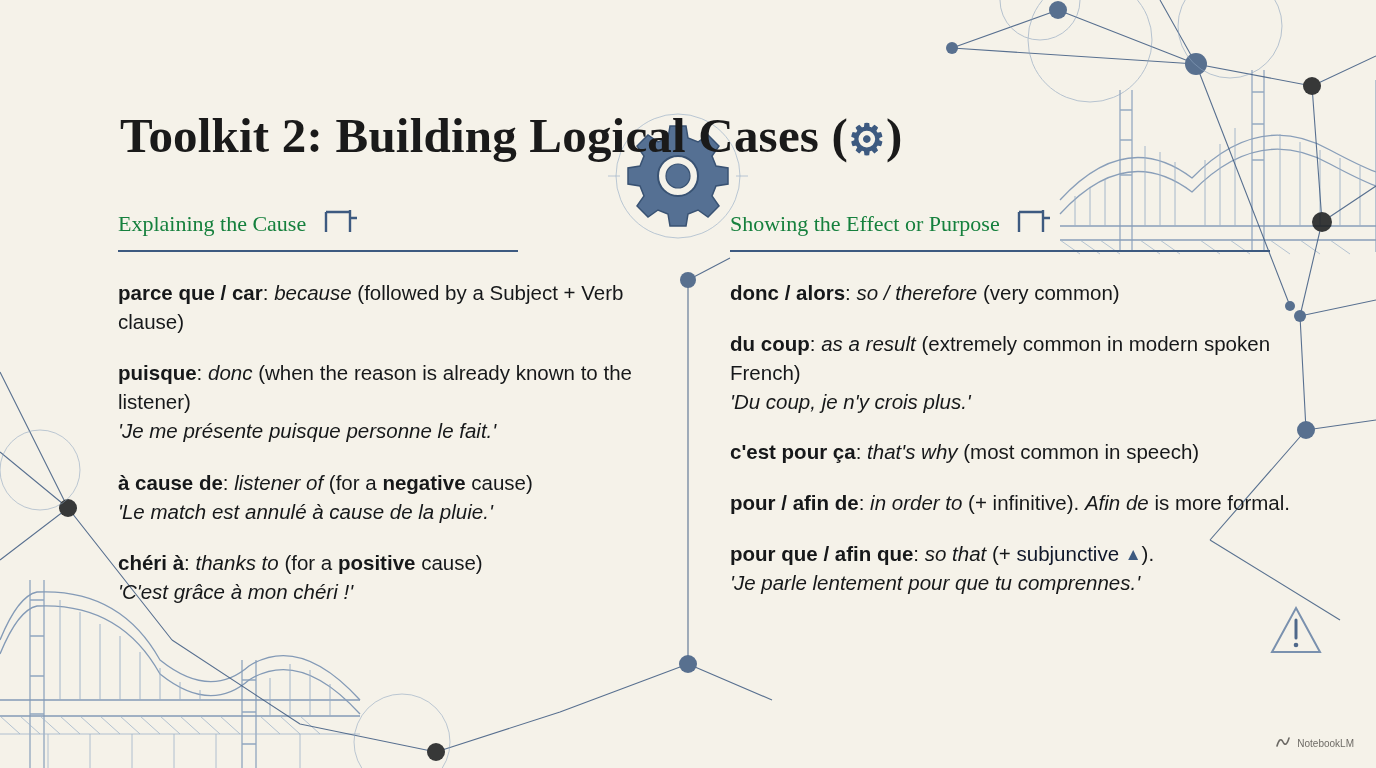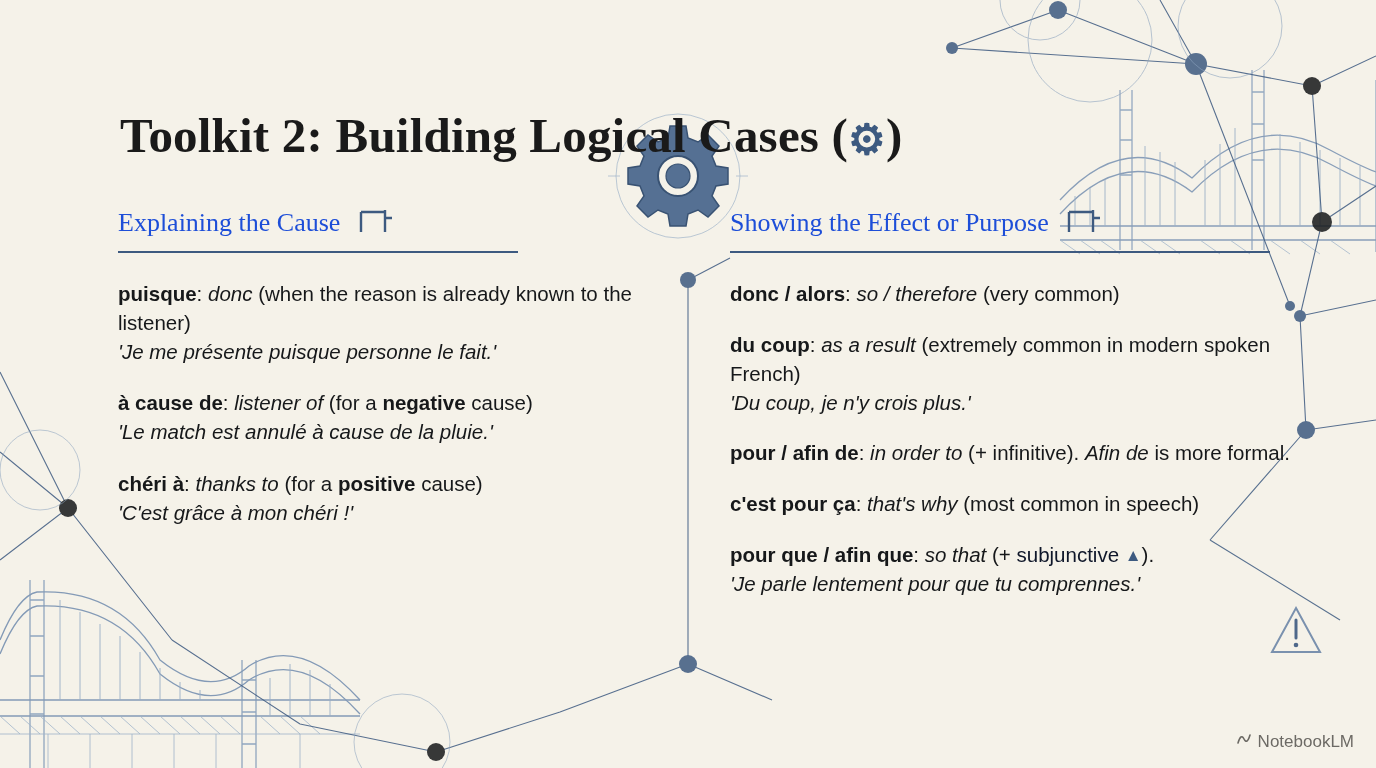--- a/index.html
+++ b/index.html
@@ -54,22 +54,22 @@
   
   .col {
     position: absolute;
     top: 208px;
   }
   .col-left { left: 118px; width: 560px; }
   .col-right { left: 730px; width: 560px; }
 
   .col-head {
     font-family: "Liberation Serif", serif;
-    font-size: 26px;
-    color: #1d4ed8;
+    font-size: 22px;
+    color: #15803d;
     white-space: nowrap;
     position: relative;
     padding-bottom: 6px;
   }
   .col-head .brace {
     display: inline-block;
     margin-left: 12px;
     vertical-align: -3px;
   }
   .rule {
@@ -106,21 +106,21 @@
 
   
   .footer {
     position: absolute;
     right: 22px;
     bottom: 16px;
     display: flex;
     align-items: center;
     gap: 6px;
     color: #55534e;
-    font-size: 17px;
+    font-size: 10px;
     opacity: 0.85;
   }
   .footer .mark { display: block; }
 </style>
 </head>
 <body>
 
 <div class="slide">
 
   <svg class="bg-art" viewBox="0 0 1376 768" xmlns="http://www.w3.org/2000/svg">
@@ -255,20 +255,23 @@
         <span class="brace">
           <svg width="34" height="26" viewBox="0 0 34 26" xmlns="http://www.w3.org/2000/svg">
             <path d="M2 24 L2 4 M2 4 L26 4 M26 2 L26 24 M26 10 L33 10" stroke="#3d5a80" stroke-width="2.4" fill="none"></path>
           </svg>
         </span>
       </div>
       <div class="rule left-rule"></div>
 
       <div class="entries">
 
+        <p class="entry">
+          <b>parce que / car</b><span>: </span><i>because</i><span> (followed by a Subject + Verb clause)</span>
+        </p>
 
         <p class="entry">
           <b>puisque</b><span>: </span><i>donc</i><span> (when the reason is already known to the listener)</span>
           <span class="quote">'Je me présente puisque personne le fait.'</span>
         </p>
 
         <p class="entry">
           <b>à cause de</b><span>: </span><i>listener of</i><span> (for a </span><b>negative</b><span> cause)</span>
           <span class="quote">'Le match est annulé à cause de la pluie.'</span>
         </p>
@@ -297,25 +300,25 @@
         <p class="entry">
           <b>donc / alors</b><span>: </span><i>so / therefore</i><span> (very common)</span>
         </p>
 
         <p class="entry tight">
           <b>du coup</b><span>: </span><i>as a result</i><span> (extremely common in modern spoken French)</span>
           <span class="quote">'Du coup, je n'y crois plus.'</span>
         </p>
 
         <p class="entry">
+          <b>c'est pour ça</b><span>: </span><i>that's why</i><span> (most common in speech)</span>
+        </p>
+
+        <p class="entry">
           <b>pour / afin de</b><span>: </span><i>in order to</i><span> (+ infinitive). </span><i>Afin de</i><span> is more formal.</span>
-        </p>
-
-        <p class="entry">
-          <b>c'est pour ça</b><span>: </span><i>that's why</i><span> (most common in speech)</span>
         </p>
 
         <p class="entry">
           <b>pour que / afin que</b><span>: </span><i>so that</i><span> (+ </span><span class="subj">subjunctive</span> <span class="warn-tri">▲</span><span>).</span>
           <span class="quote">'Je parle lentement pour que tu comprennes.'</span>
         </p>
 
       </div>
     </section>
 

